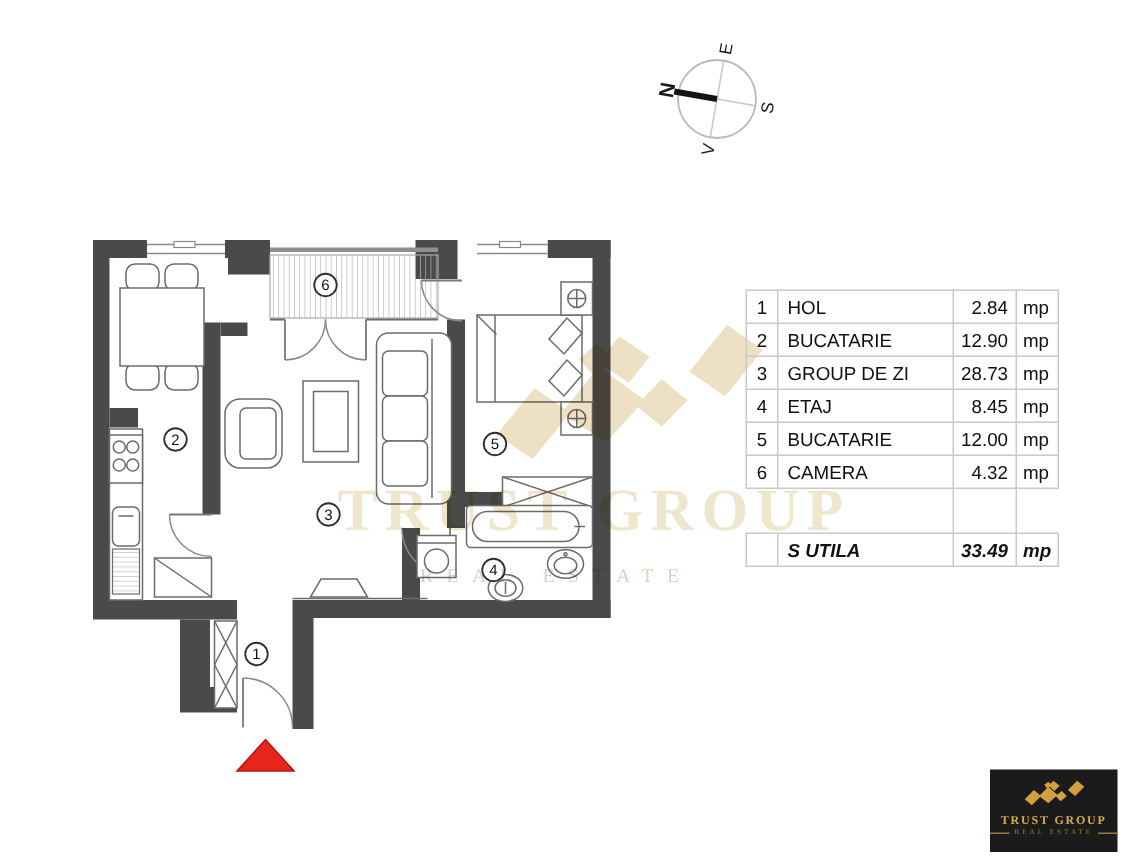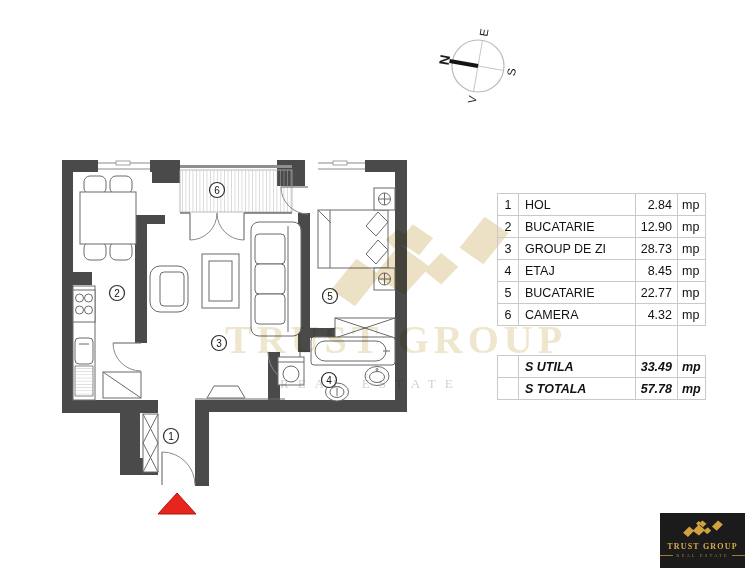--- a/index.html
+++ b/index.html
@@ -317,45 +317,39 @@
     </tr>
     <tr>
       <td class="num">4</td>
       <td class="nm">ETAJ</td>
       <td class="val">8.45</td>
       <td class="unit">mp</td>
     </tr>
     <tr>
       <td class="num">5</td>
       <td class="nm">BUCATARIE</td>
-      <td class="val">22.77</td>
+      <td class="val">12.00</td>
       <td class="unit">mp</td>
     </tr>
     <tr>
       <td class="num">6</td>
       <td class="nm">CAMERA</td>
       <td class="val">4.32</td>
       <td class="unit">mp</td>
     </tr>
     <tr class="gap">
       <td></td>
           <td class="keepr"></td>
           <td class="keepr"></td>
           <td></td>
     </tr>
     <tr class="sum">
       <td class="num"></td>
       <td class="nm">S UTILA</td>
       <td class="val">33.49</td>
-      <td class="unit">mp</td>
-    </tr>
-    <tr class="sum">
-      <td class="num"></td>
-      <td class="nm">S TOTALA</td>
-      <td class="val">57.78</td>
       <td class="unit">mp</td>
     </tr>
   </tbody>
     </table>
 
   <div class="logo">
     <svg class="logo-hand" width="42" height="24" viewBox="0 0 120 70" fill="currentColor">
       <use href="#hs"></use>
     </svg>
     <div class="logo-title">TRUST GROUP</div>

